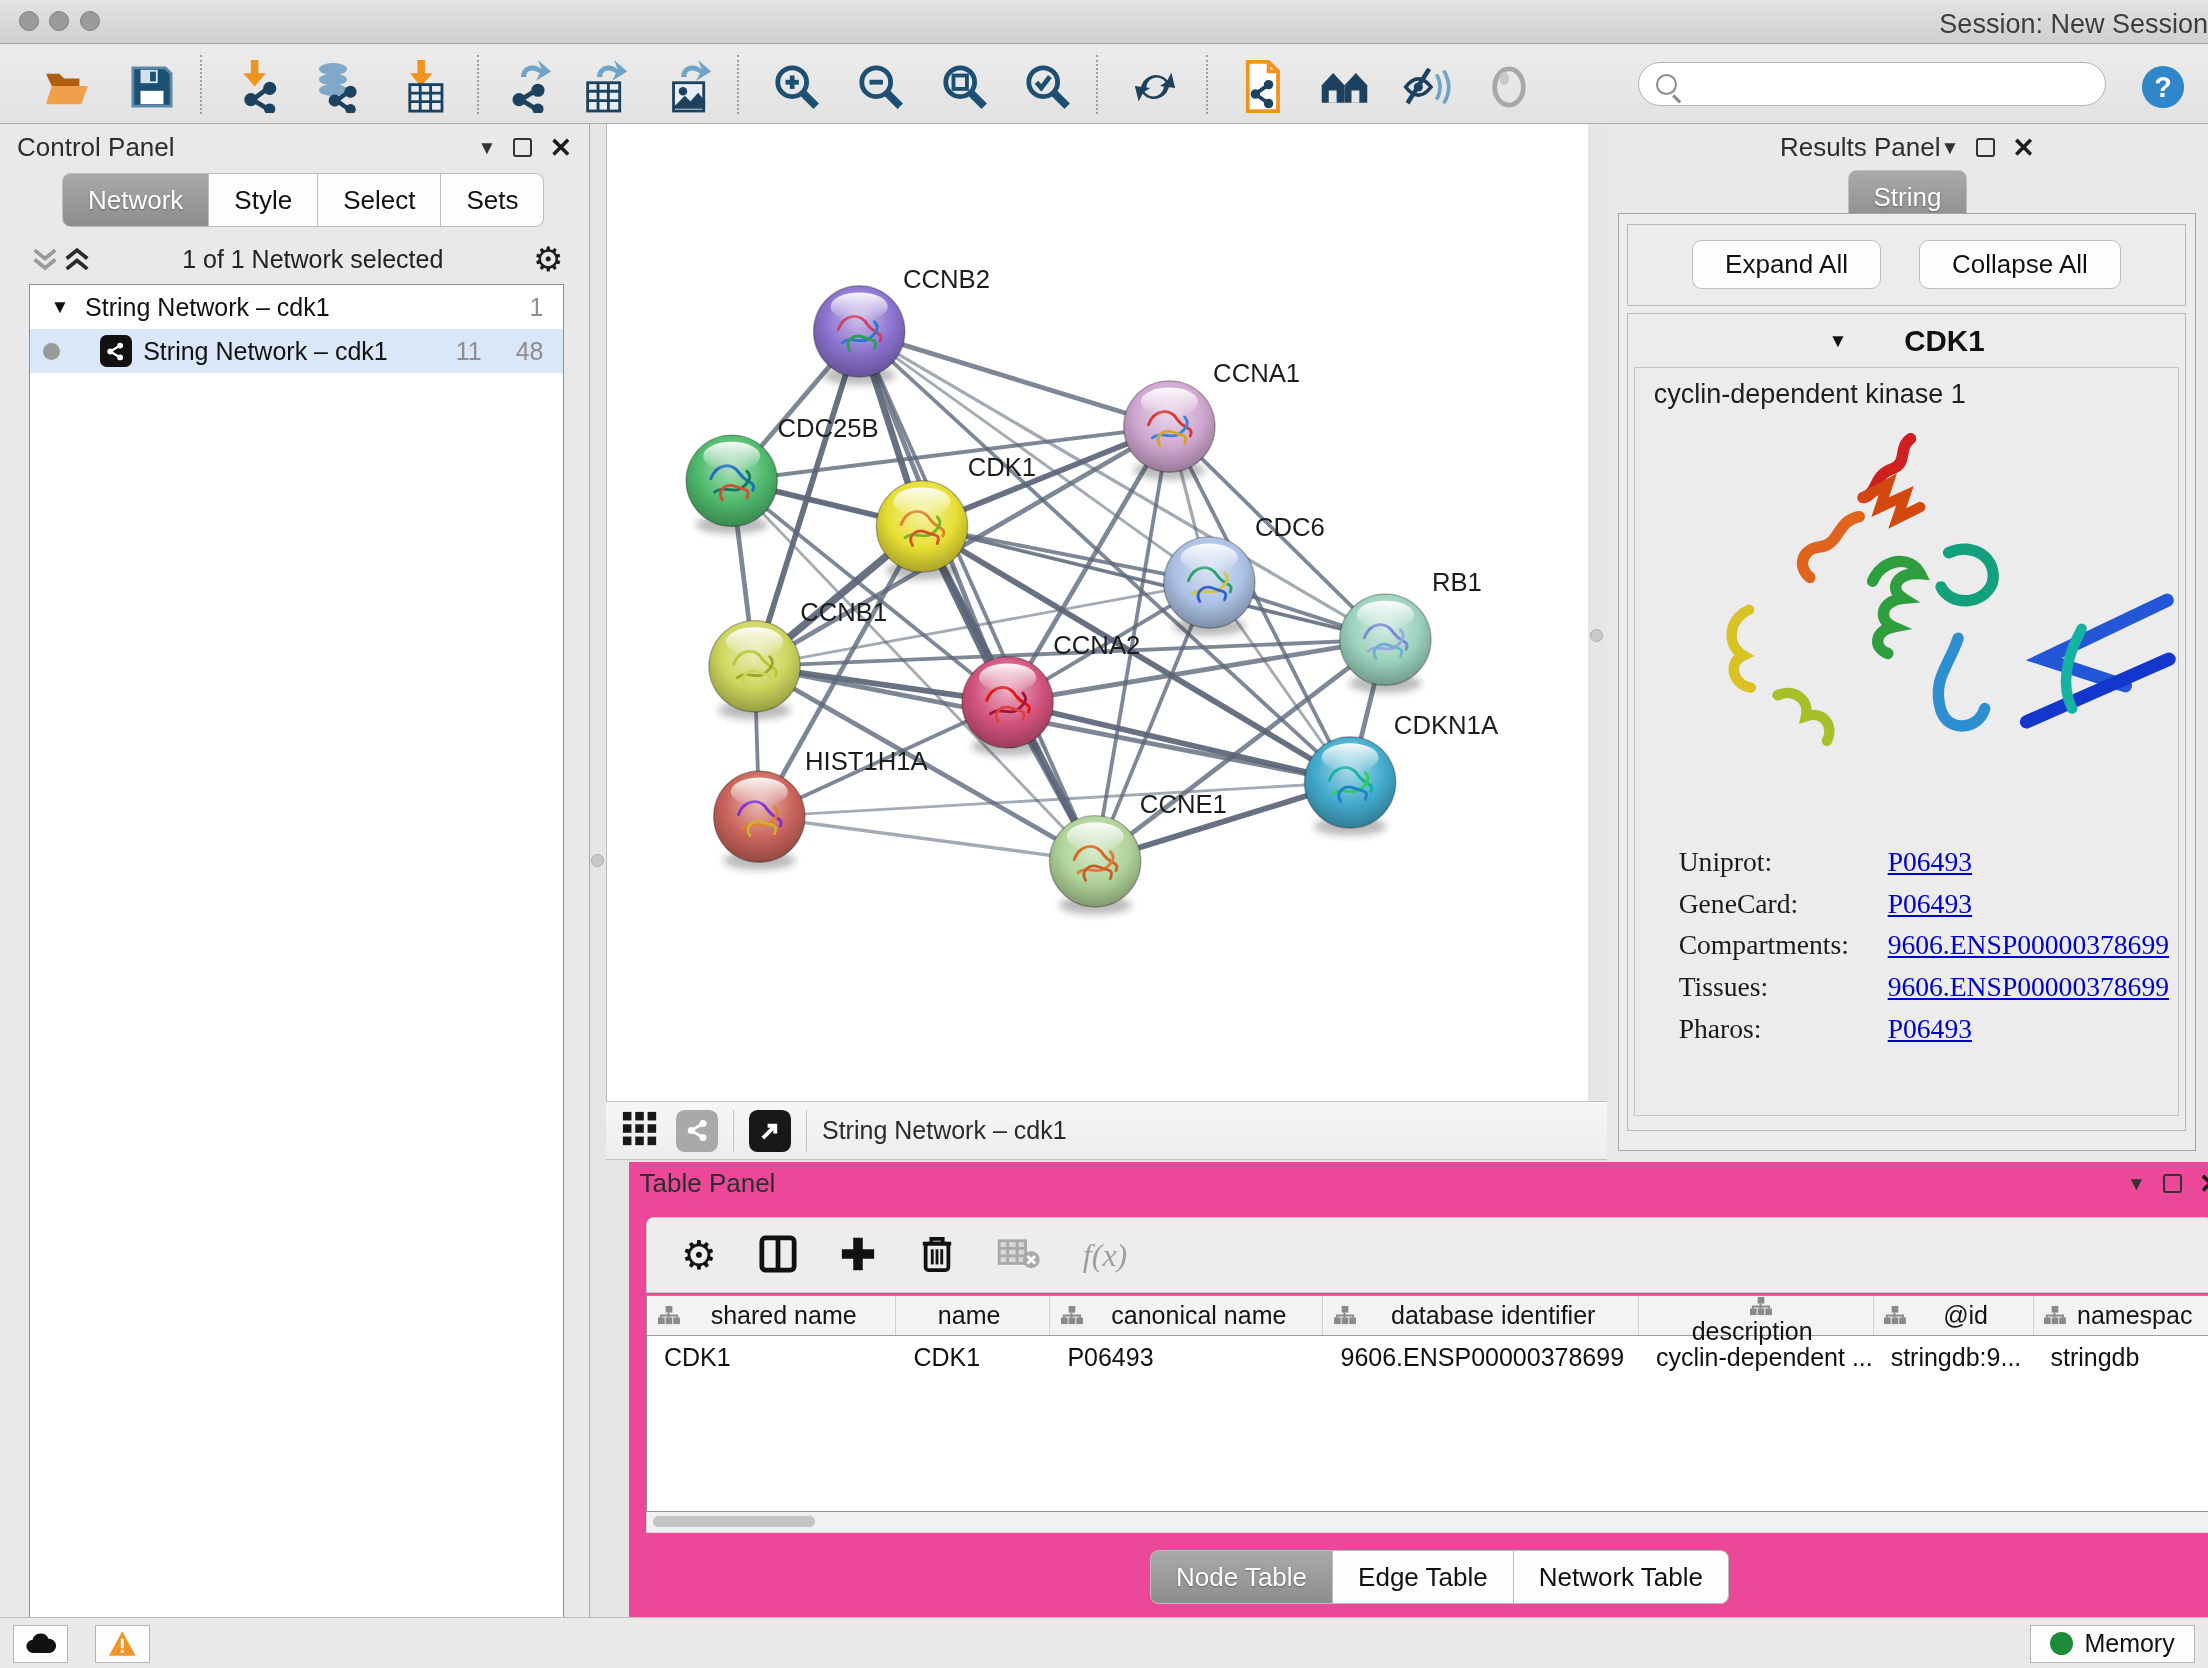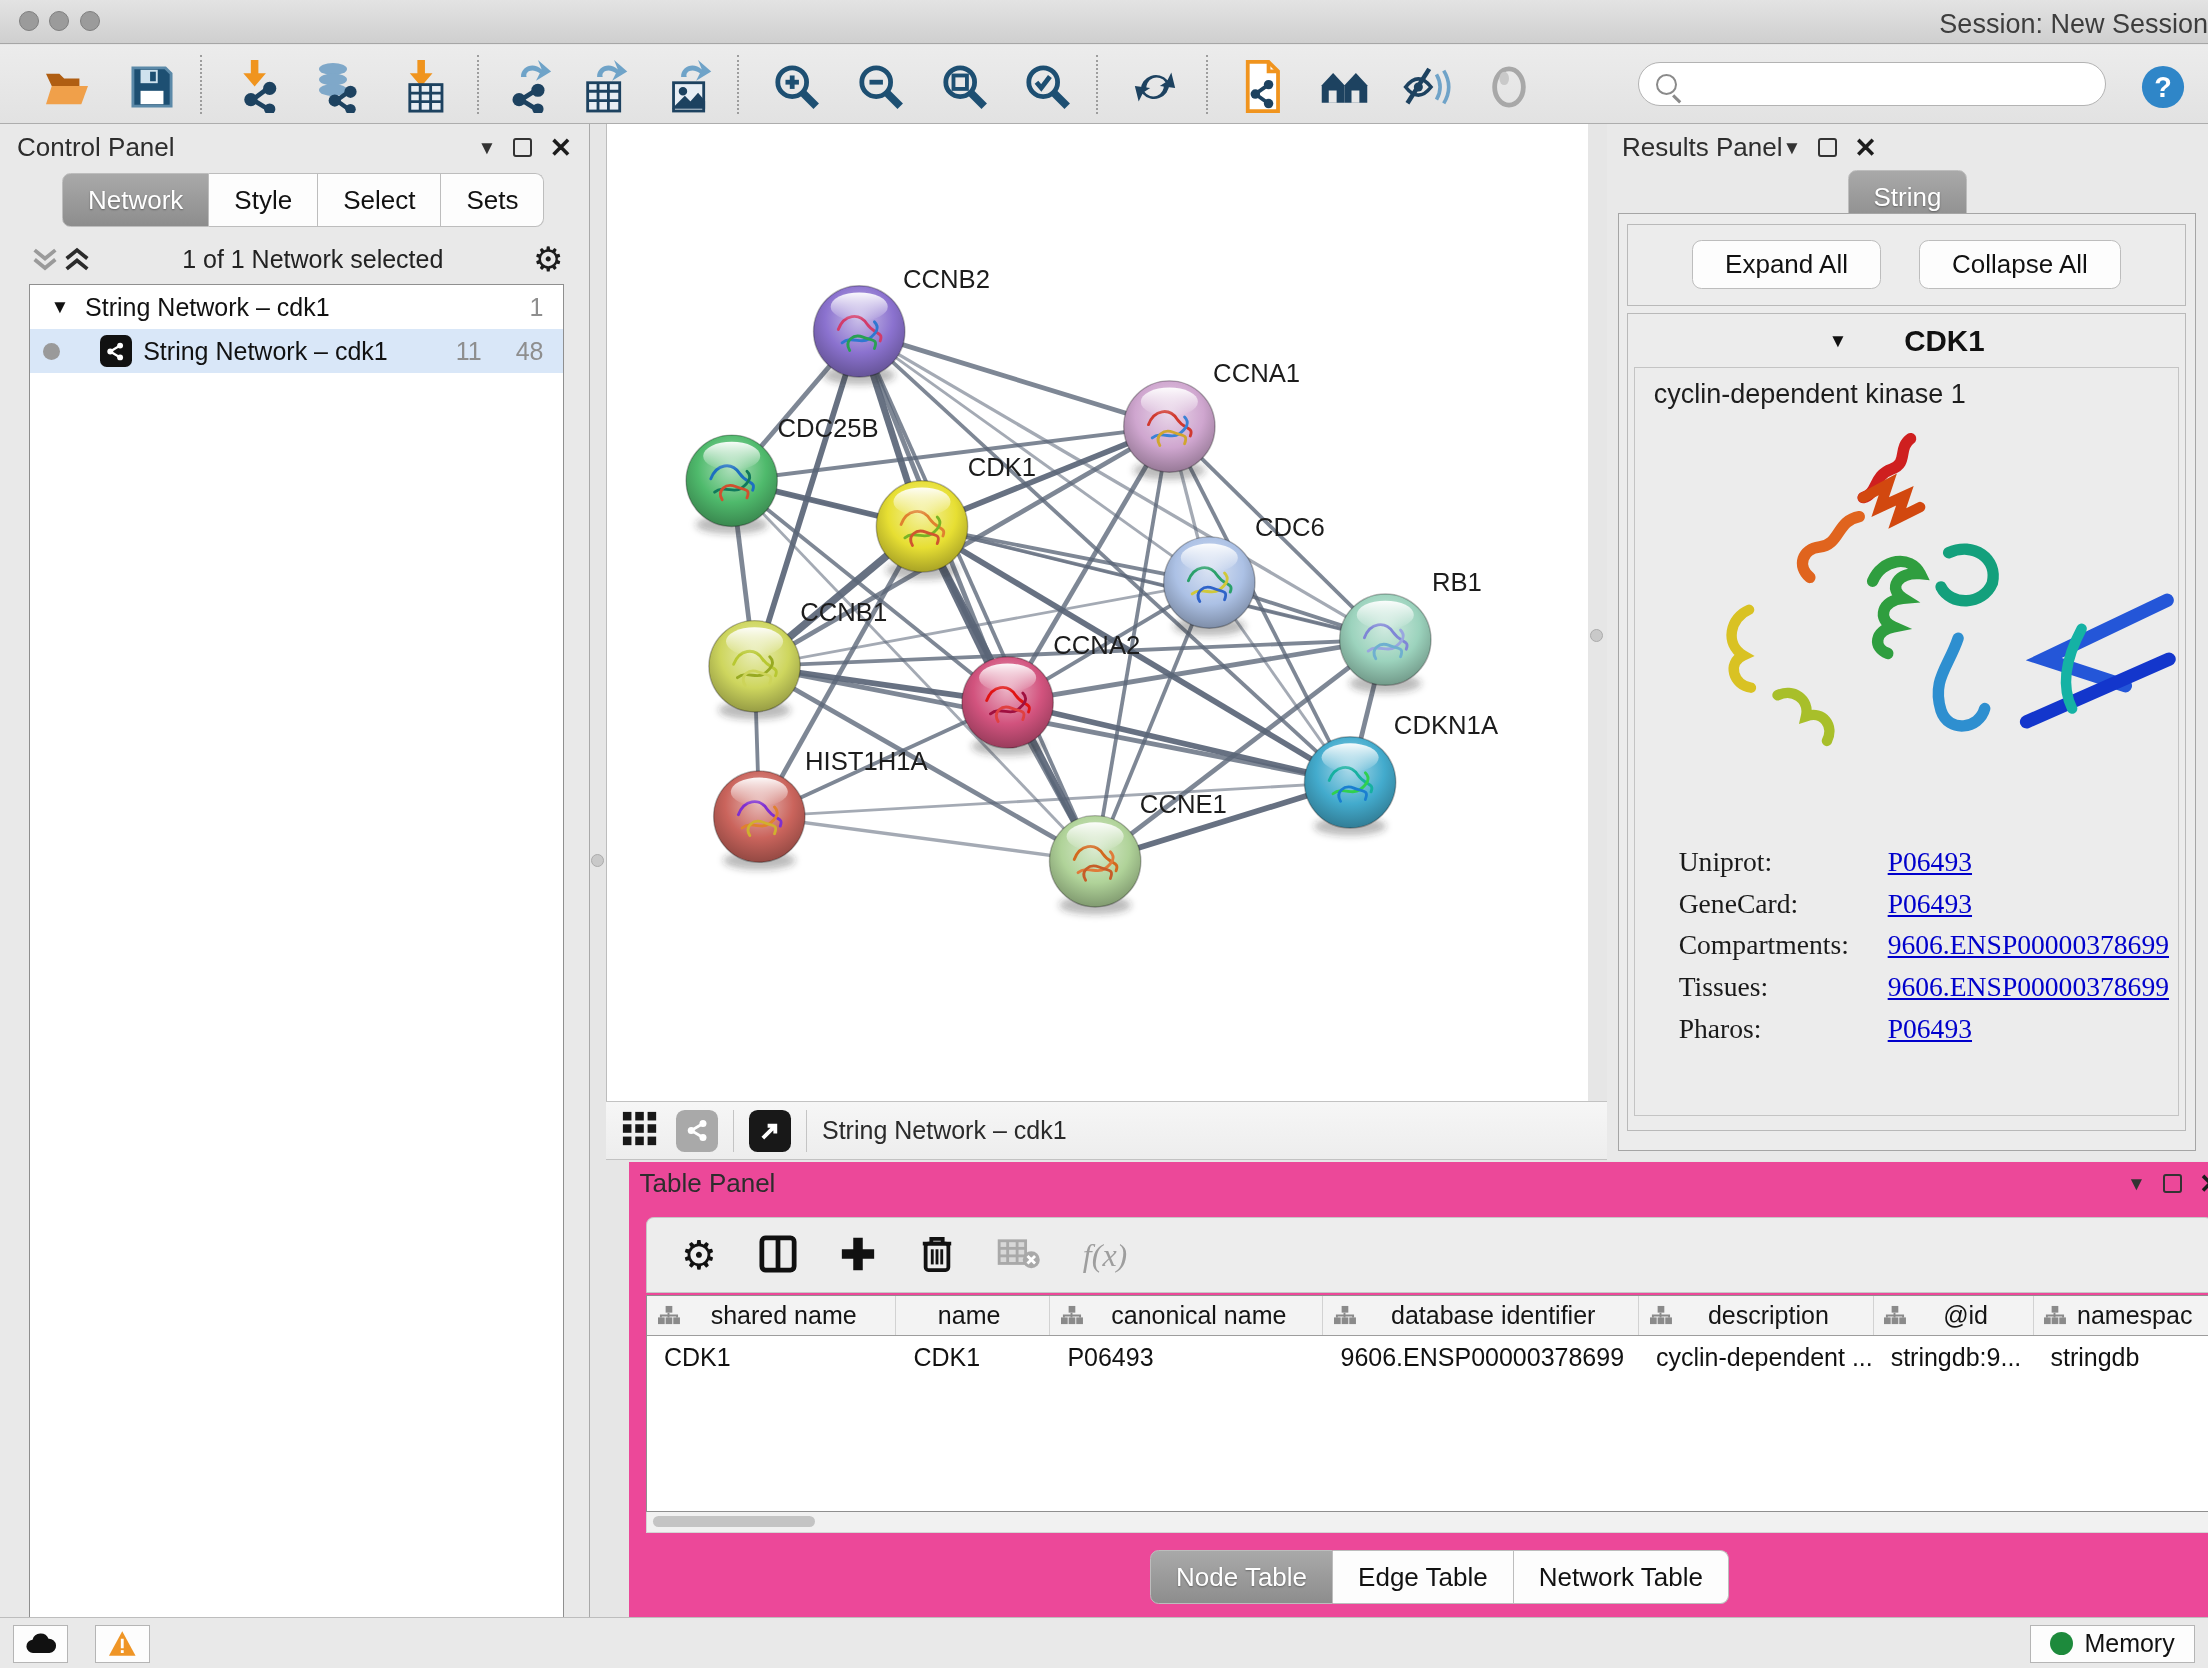--- a/index.html
+++ b/index.html
@@ -72,21 +72,21 @@
     align-items:center; justify-content:center; }
   .graybox { width:42px; height:42px; background:#a9a9a9; border-radius:8.6px; display:flex;
     align-items:center; justify-content:center; }
   .checkbox { width:28.5px; height:28.5px; background:#4a90d9; border-radius:5.7px; color:#fff;
     font-size:23px; font-weight:bold; display:flex; align-items:center; justify-content:center; }
   .split-dot { width:13.3px; height:13.3px; border-radius:50%; background:#c9c9c9;
     border:1px solid #ababab; }
 
   
   #results-panel { left:1607px; top:124px; width:601px; height:1037px; background:#e9e9e9; }
-  #rp-header { left:15px; top:7.6px; width:571px; display:flex; justify-content:flex-start; align-items:center; }
+  #rp-header { left:15px; top:7.6px; width:571px; display:flex; justify-content:center; align-items:center; }
   #rp-tab { left:0; right:0; top:46px; display:flex; justify-content:center; }
   #rp-box { left:11.4px; top:89px; width:578px; height:938px; border:1px solid #a5a5a5;
     background:#ececec; }
   #rp-btnbox { left:7.6px; top:9.5px; width:559px; height:82px; border:1px solid #b9b9b9; background:#ececec;
     display:flex; align-items:center; justify-content:center; gap:38px; }
   .rp-btn { padding:7.6px 32px; background:#fdfdfd; border:1px solid #bdbdbd; border-radius:9.5px;
     font-size:26px; color:#111; }
   #rp-gene-box { left:7.6px; top:99px; width:559px; height:818px; border:1px solid #b9b9b9; background:#ececec; }
   #gene-header { display:flex; align-items:center; justify-content:center; gap:57px; height:53px; }
   #gene-name { font-size:29.5px; font-weight:bold; color:#111; }
@@ -816,21 +816,21 @@
             <g fill="#8a8a8a">
               <rect x="9" y="1" width="7" height="7"></rect>
               <rect x="1" y="13" width="7" height="7"></rect>
               <rect x="9" y="13" width="7" height="7"></rect>
               <rect x="17" y="13" width="7" height="7"></rect>
               <path d="M12 8 v3 M4 13 v-2 h17 v2 M12 11 v2" stroke="#8a8a8a" stroke-width="2" fill="none"></path>
             </g>
           </svg>
           <span class="th-label">database identifier</span>
         </div>
-        <div class="th" style="width: 238px;">
+        <div class="th" style="width: 238px; flex-direction: column;">
           <svg width="23" height="21" viewBox="0 0 24 22" style="margin-left:9.5px;flex:none">
             <g fill="#8a8a8a">
               <rect x="9" y="1" width="7" height="7"></rect>
               <rect x="1" y="13" width="7" height="7"></rect>
               <rect x="9" y="13" width="7" height="7"></rect>
               <rect x="17" y="13" width="7" height="7"></rect>
               <path d="M12 8 v3 M4 13 v-2 h17 v2 M12 11 v2" stroke="#8a8a8a" stroke-width="2" fill="none"></path>
             </g>
           </svg>
           <span class="th-label">description</span>

